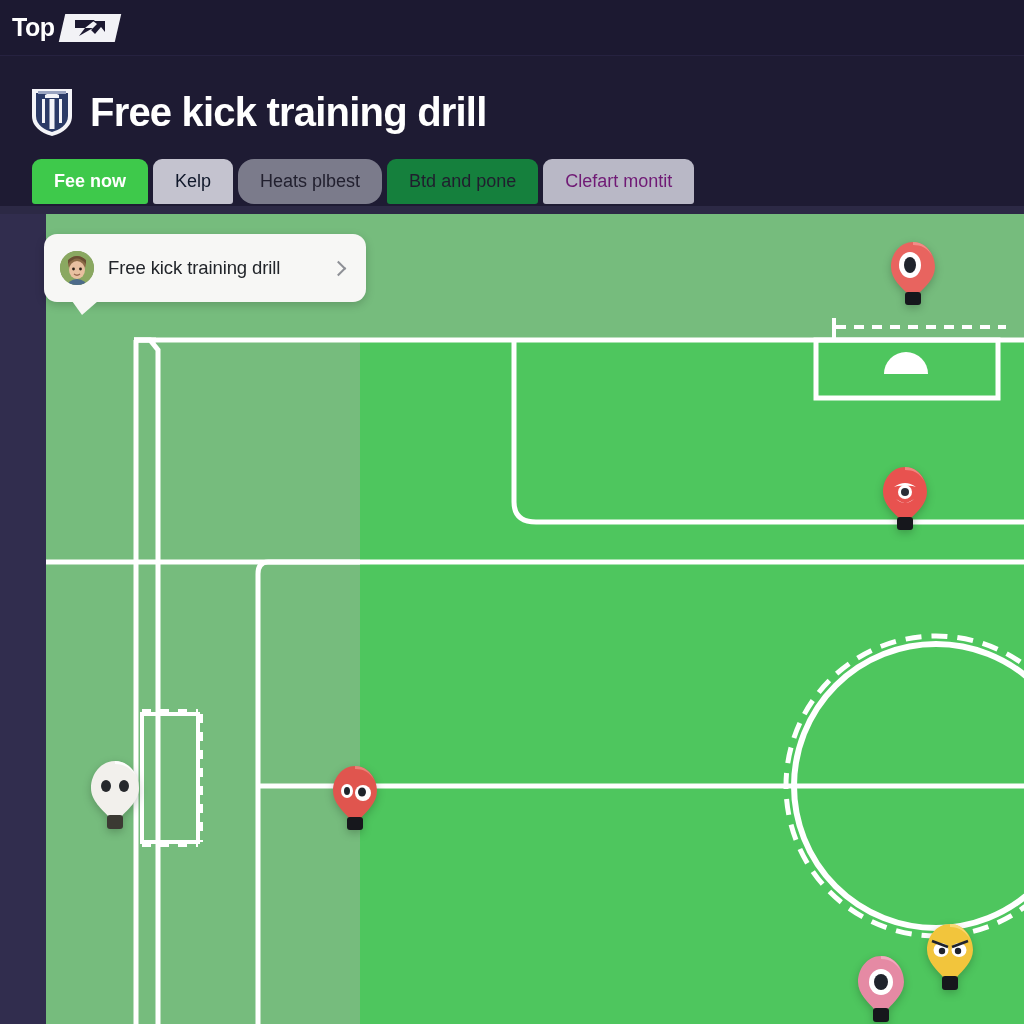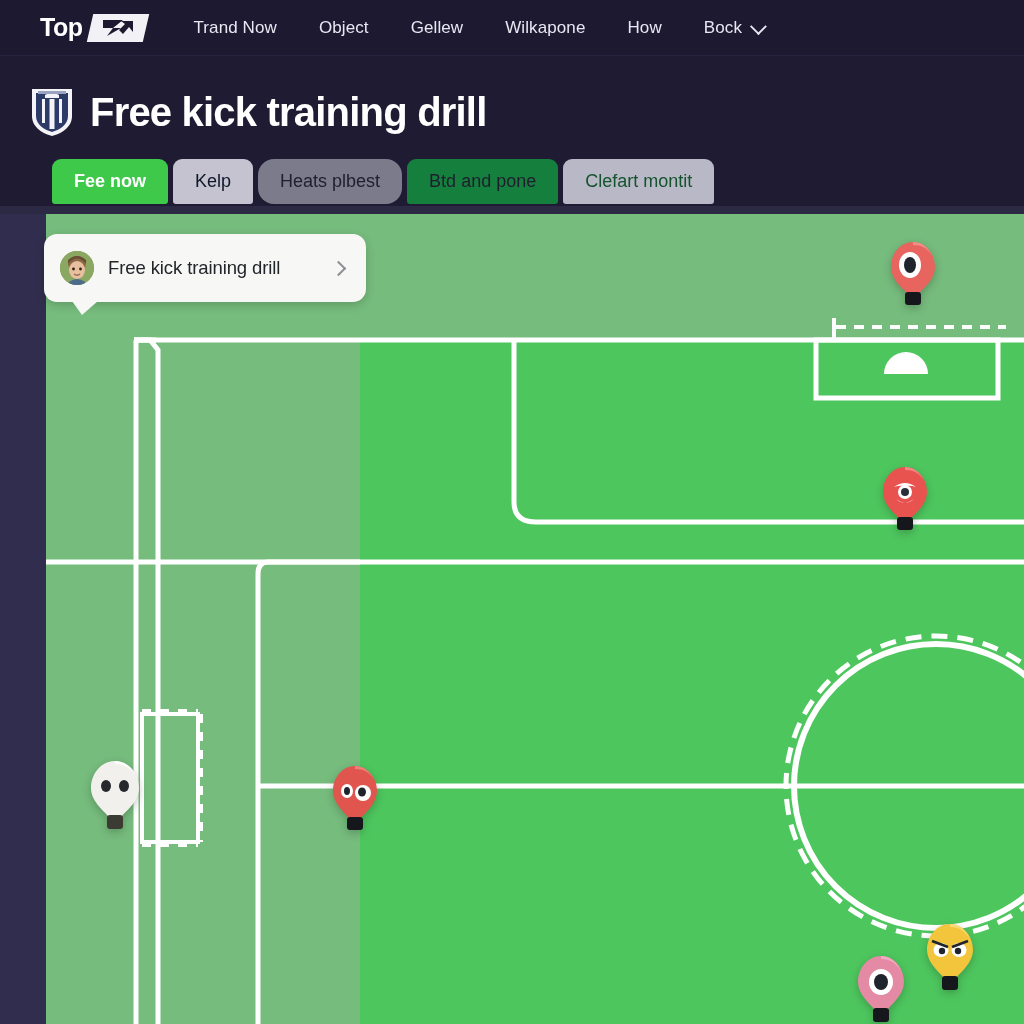--- a/index.html
+++ b/index.html
@@ -11,21 +11,21 @@
     font-family: "Liberation Sans", sans-serif;
     -webkit-font-smoothing: antialiased;
   }
   #app { position: relative; width: 1024px; height: 1024px; background: #1e1b33; }
 
   
   .topnav {
     position: absolute; left: 0; top: 0; width: 1024px; height: 56px;
     background: #1c1931;
     display: flex; align-items: center;
-    padding-left: 40px;
+    padding-left: 12px;
     border-bottom: 1px solid #262240;
   }
   .brand { display: flex; align-items: center; gap: 8px; margin-right: 26px; }
   .brand-word {
     color: #ffffff; font-size: 25px; font-weight: 800; letter-spacing: -0.5px;
     line-height: 1;
   }
   .brand-badge {
     position: relative; width: 56px; height: 28px;
     background: #f2f2f6;
@@ -54,34 +54,34 @@
   }
   .crest { width: 44px; height: 52px; display: block; }
   .page-title {
     color: #ffffff; font-size: 40px; font-weight: 700; letter-spacing: -0.8px;
     white-space: nowrap;
   }
 
   
   .tabs {
     position: absolute; left: 32px; top: 159px;
-    display: flex; align-items: flex-end; gap: 5px; margin-left: 20px;
+    display: flex; align-items: flex-end; gap: 5px;
   }
   .tab {
     height: 45px; display: flex; align-items: center; justify-content: center;
     padding: 0 22px;
     border-radius: 9px 9px 3px 3px;
     font-size: 18px; font-weight: 400; cursor: pointer; white-space: nowrap;
     color: #1f1d33;
   }
   .tab.active { background: #3ec94b; color: #ffffff; font-weight: 700; }
   .tab.light   { background: #c4c3cf; color: #0f172a; }
   .tab.medium  { background: #7b7b8b; color: #22202f; border-radius: 16px; }
   .tab.dark    { background: #15803d; color: #201e2e; }
-  .tab.light2  { background: #b9b8c6; color: #14532d; }
+  .tab.light2  { background: #b9b8c6; color: #701a75; }
 
   
   .pitch-wrap {
     position: absolute; left: 46px; top: 214px;
     width: 978px; height: 810px;
     overflow: hidden;
     background: #76bc7d;
   }
   .pitch-svg { position: absolute; left: 0; top: 0; display: block; }
 
@@ -145,41 +145,20 @@
     <div class="brand">
       <span class="brand-word">Top</span>
       <span class="brand-badge">
         <svg width="34" height="20" viewBox="0 0 34 20">
           <path d="M2 2 L22 2 L12 10 L20 10 L6 18 L12 10 L2 10 Z" fill="#1c1931"></path>
           <path d="M20 3 L32 3 L32 14 L28 9 L22 16 L18 12 L24 6 Z" fill="#1c1931"></path>
         </svg>
       </span>
     </div>
 
-    <div class="navlinks">
-      <div class="navlink">
-        <span>Trand Now</span>
-      </div>
-      <div class="navlink">
-        <span>Object</span>
-      </div>
-      <div class="navlink">
-        <span>Gellew</span>
-      </div>
-      <div class="navlink">
-        <span>Wilkapone</span>
-      </div>
-      <div class="navlink">
-        <span>How</span>
-      </div>
-      <div class="navlink withchev">
-        <span>Bock</span>
-        <span class="chev-down"></span>
-      </div>
-    </div>
   </div>
 
   <div class="titlerow">
     <span>
       <svg class="crest" viewBox="0 0 44 52">
         <path d="M2 3 L42 3 L42 30 C42 42 30 48 22 50 C14 48 2 42 2 30 Z" fill="#f4f4f8"></path>
         <path d="M6 7 L38 7 L38 30 C38 39 29 44 22 46 C15 44 6 39 6 30 Z" fill="#2b3a66"></path>
         <rect x="19.5" y="13" width="5" height="30" fill="#f4f4f8"></rect>
         <rect x="12" y="13" width="3" height="24" fill="#f4f4f8"></rect>
         <rect x="29" y="13" width="3" height="24" fill="#f4f4f8"></rect>

